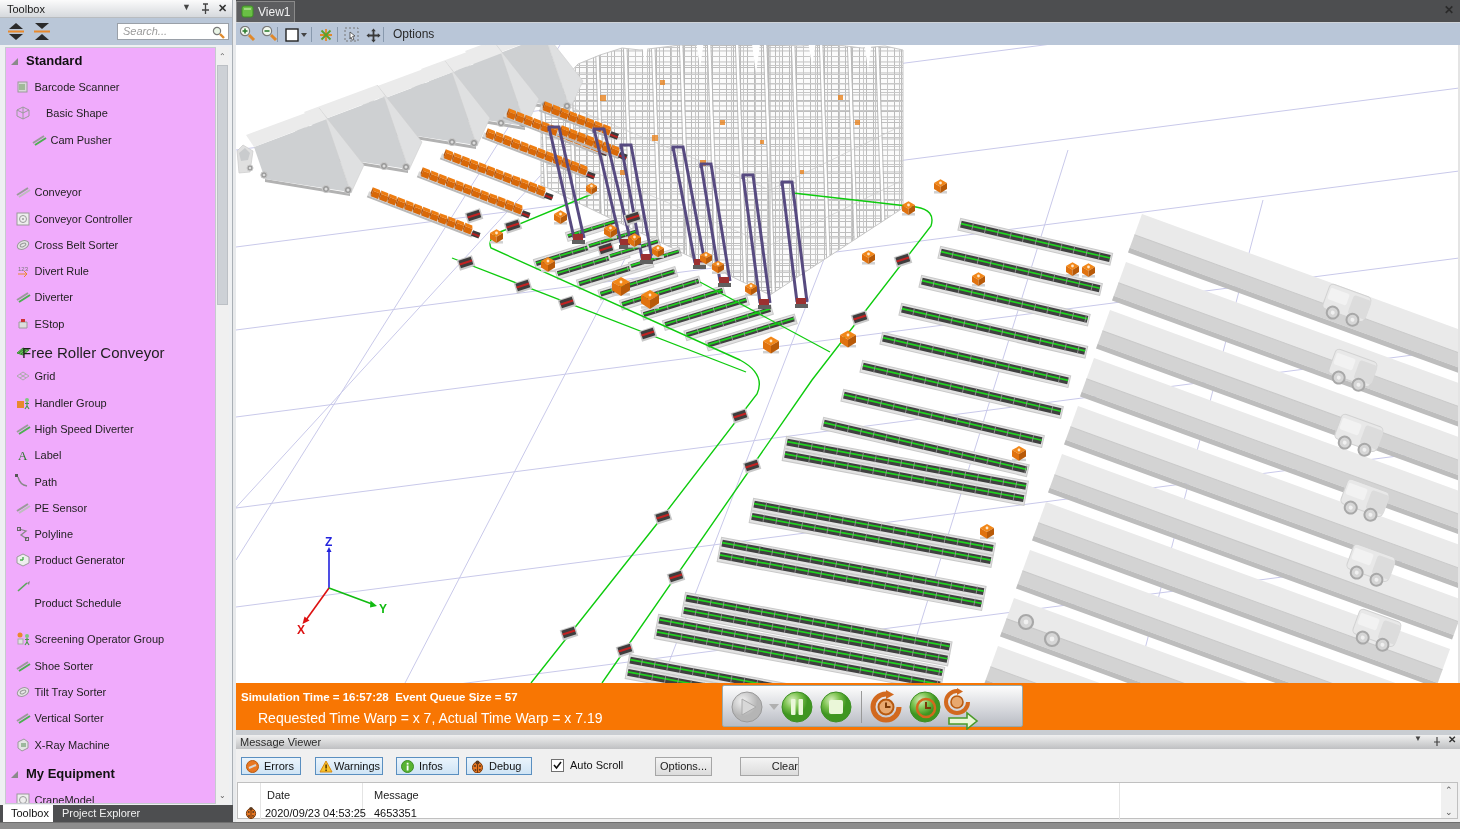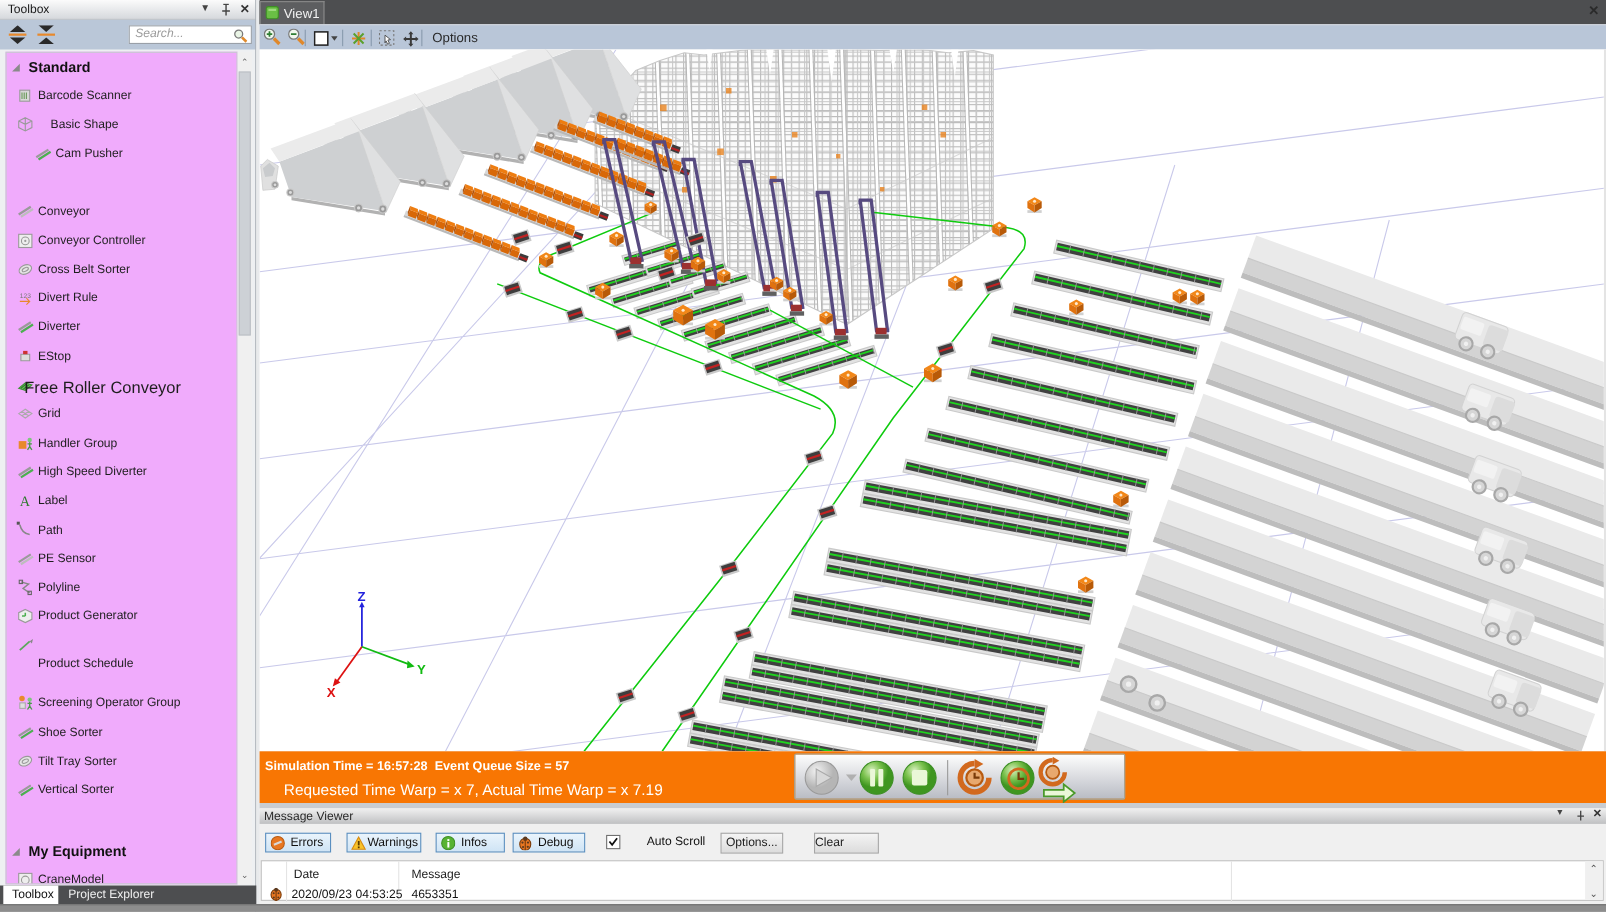--- a/index.html
+++ b/index.html
@@ -190,20 +190,27 @@
           <ellipse cx="8" cy="8" rx="3" ry="1.6" transform="rotate(-25 8 8)" fill="none" stroke="#9a9a9a"></ellipse>
         </svg>
         <span class="abs" style="left:28.5px;top:7px;font-size:11px;color:#1e1e1e">Tilt Tray Sorter</span>
       </div>
       <div class="abs" style="left:0;top:657.1999999999999px;width:100%;height:26px">
         <svg width="16" height="16" style="position:absolute;left:9px;top:50%;margin-top:-8px">
           <path d="M2,11 L13,4" stroke="#9a9a9a" stroke-width="2"></path>
           <path d="M4,13 L15,6" stroke="#4caf50" stroke-width="2"></path>
         </svg>
         <span class="abs" style="left:28.5px;top:7px;font-size:11px;color:#1e1e1e">Vertical Sorter</span>
+      </div>
+      <div class="abs" style="left:0;top:683.4999999999999px;width:100%;height:26px">
+        <svg width="16" height="16" style="position:absolute;left:9px;top:50%;margin-top:-8px">
+          <path d="M3,5 l6,-3 l4,3 v6 l-6,3 l-4,-3 Z" fill="#e3e3e3" stroke="#9a9a9a"></path>
+          <rect x="6" y="6" width="5" height="4" fill="#9db89d"></rect>
+        </svg>
+        <span class="abs" style="left:28.5px;top:7px;font-size:11px;color:#1e1e1e">X-Ray Machine</span>
       </div>
       <div class="abs" style="left:0;top:712.7999999999998px;width:100%;height:26px">
         <svg width="10" height="10" style="position:absolute;left:4px;top:9px">
           <path d="M8,1 V8 H1 Z" fill="#8a8a8a"></path>
         </svg>
         <span class="abs" style="left:20px;top:5px;font-weight:bold;font-size:13px;color:#111">My Equipment</span>
       </div>
       <div class="abs" style="left:0;top:738.7999999999998px;width:100%;height:26px">
         <svg width="16" height="16" style="position:absolute;left:9px;top:50%;margin-top:-8px">
           <rect x="2" y="2" width="12" height="12" fill="#eee" stroke="#9a9a9a"></rect>
@@ -1381,23 +1388,23 @@
         <circle cx="4.5" cy="10" r="1" fill="#5a3a20"></circle>
         <circle cx="8.8" cy="9.8" r="1" fill="#5a3a20"></circle>
       </svg>
       <span class="abs" style="left:22px;top:2px;color:#111">Debug</span>
     </div>
     <div class="abs" style="left:315px;top:24px;width:13px;height:13px;background:#fff;border:1px solid #707070">
       <svg width="11" height="11" style="position:absolute;left:0;top:0">
         <path d="M2,5 L4.5,8 L9,2" stroke="#111" stroke-width="1.6" fill="none"></path>
       </svg>
     </div>
-    <span class="abs" style="left:352px;top:24px;color:#111">Auto Scroll</span>
+    <span class="abs" style="left:334px;top:24px;color:#111">Auto Scroll</span>
     <div class="abs" style="left:419px;top:22px;width:57px;height:19px;background:linear-gradient(#f4f4f4,#dcdcdc);border:1px solid #a6a6a6;text-align:center;padding-top:2px;color:#222">Options...</div>
-    <div class="abs" style="left:504px;top:22px;width:59px;height:19px;background:linear-gradient(#f4f4f4,#dcdcdc);border:1px solid #a6a6a6;text-align:left;padding-top:2px;color:#222">Clear</div>
+    <div class="abs" style="left:504px;top:22px;width:59px;height:19px;background:linear-gradient(#f4f4f4,#dcdcdc);border:1px solid #a6a6a6;text-align:right;padding-top:2px;color:#222">Clear</div>
     <div class="abs" style="left:1px;top:47px;width:1221px;height:37px;background:#fff;border:1px solid #c0c0c0">
       <div class="abs" style="left:22px;top:0;width:1px;height:37px;background:#e4e4e4"></div>
       <div class="abs" style="left:124px;top:0;width:1px;height:37px;background:#e4e4e4"></div>
       <div class="abs" style="left:881px;top:0;width:1px;height:37px;background:#e4e4e4"></div>
       <span class="abs" style="left:29px;top:6px;color:#222">Date</span>
       <span class="abs" style="left:136px;top:6px;color:#222">Message</span>
       <svg width="12" height="12" style="position:absolute;left:7px;top:24px">
         <ellipse cx="6" cy="6.5" rx="4.6" ry="5" fill="#e87722" stroke="#7a3a08"></ellipse>
         <circle cx="6" cy="1.8" r="1.8" fill="#5a3a20"></circle>
         <path d="M6,2.5 V12" stroke="#7a3a08"></path>

